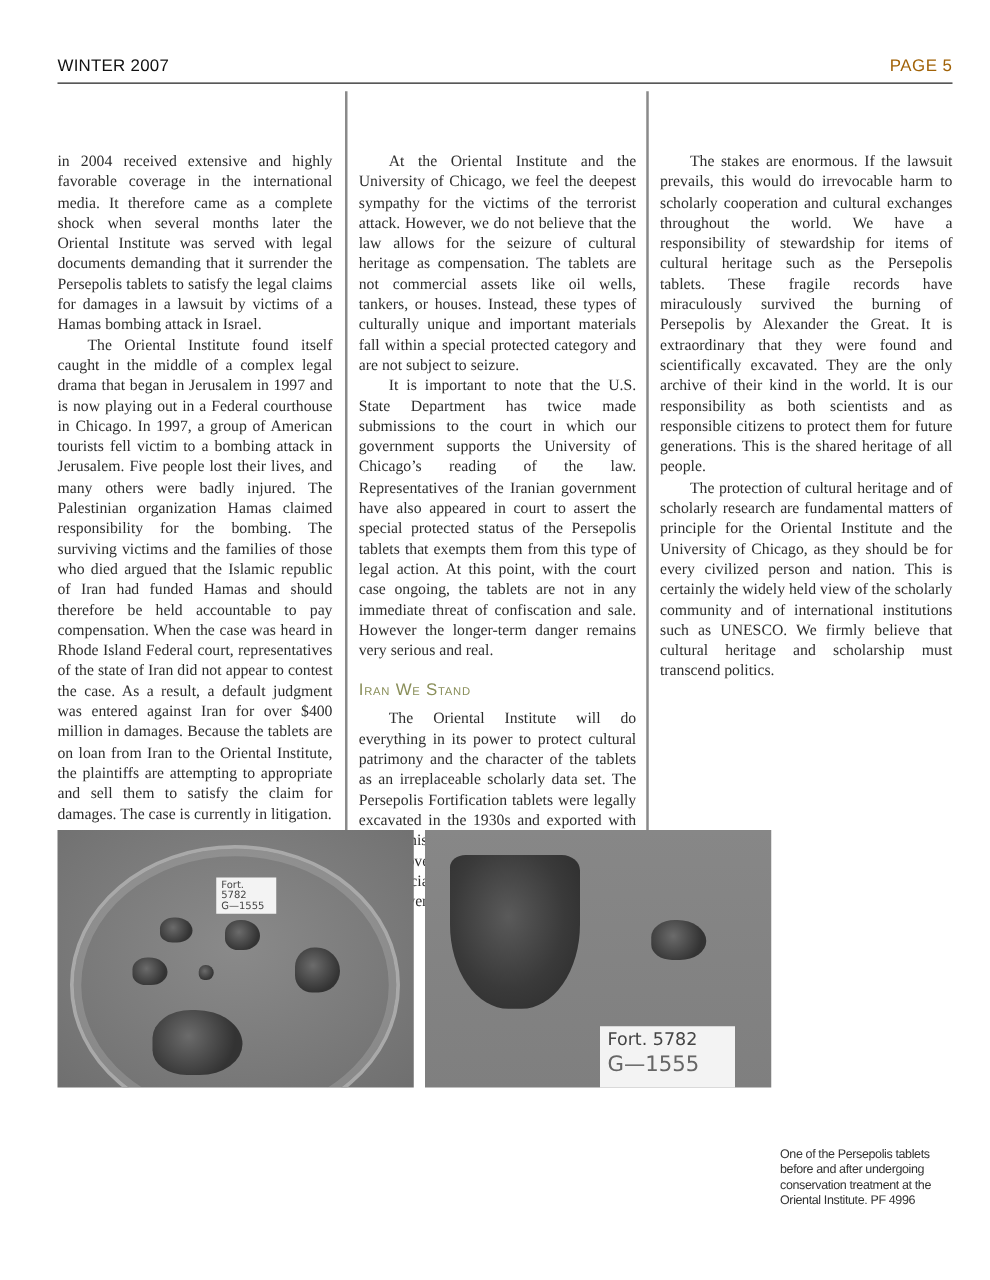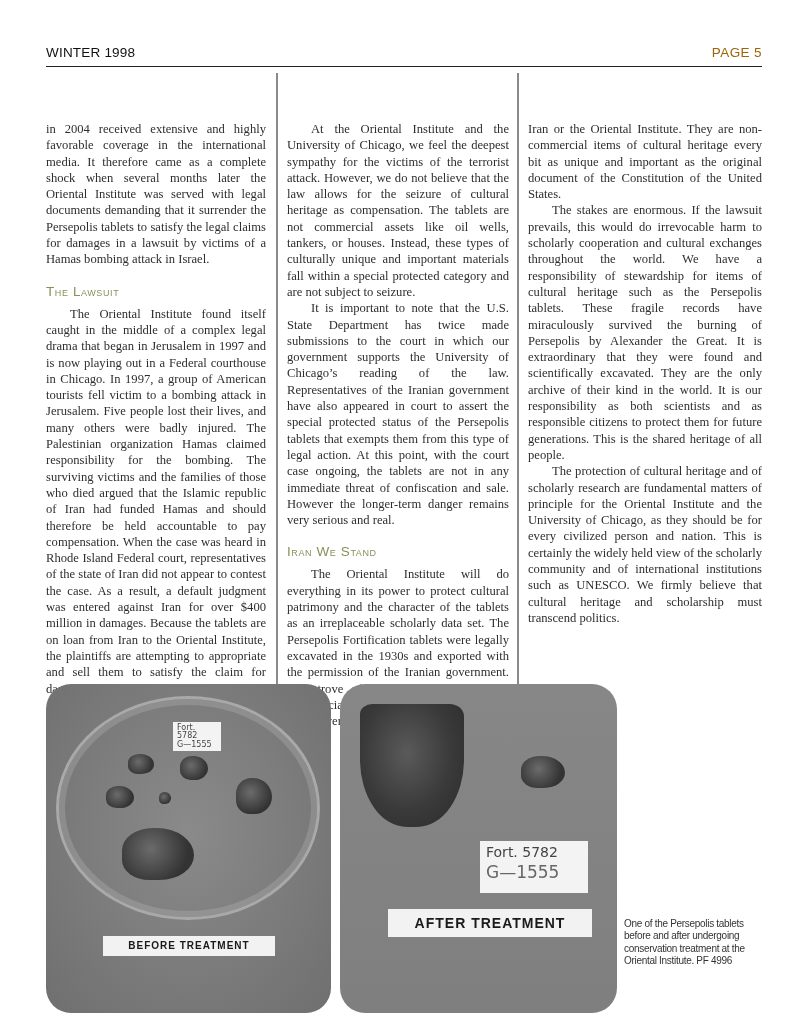--- a/index.html
+++ b/index.html
@@ -16,21 +16,21 @@
   .col p { margin: 0; }
   .col p.indent { text-indent: 24px; }
   .col1 { left: 46px; width: 220px; }
   .col2 { left: 287px; width: 222px; }
   .col3 { left: 528px; width: 234px; }
   .rule { position: absolute; top: 73px; width: 1.5px; height: 627px; background: #8a8a8a; }
   .rule1 { left: 276px; }
   .rule2 { left: 517px; }
   h3.section { margin: 16px 0 6px 0; font-family: "Liberation Sans", sans-serif; font-weight: normal;
                font-variant: small-caps; font-size: 13.5px; color: #8a8f5a; letter-spacing: 0.6px; line-height: 16px; }
-  .photo { position: absolute; top: 684px; height: 329px; background: #7c7c7c; overflow: hidden; border-radius: 25px; }
+  .photo { position: absolute; top: 664px; height: 206px; background: #7c7c7c; overflow: hidden; }
   .photo-before { left: 46px; width: 285px;
      background: radial-gradient(ellipse at 50% 45%, #8a8a8a 0%, #7a7a7a 60%, #6f6f6f 100%); }
   .photo-after { left: 340px; width: 277px;
      background: linear-gradient(180deg, #878787 0%, #7f7f7f 100%); }
   .dish { position: absolute; left: 10px; top: 12px; width: 258px; height: 218px; border-radius: 50%;
           border: 3px solid #a9a9a9; box-shadow: inset 0 0 0 6px rgba(200,200,200,0.25); }
   .frag { position: absolute; background: radial-gradient(circle at 40% 40%, #6b6b6b, #333 70%); border-radius: 45% 55% 50% 40%; }
   .tag { position: absolute; background: #f3f3f3; color: #444; font-family: "DejaVu Sans", sans-serif;
          line-height: 1.05; padding: 2px 4px; }
   .tag span { display: block; }
@@ -39,43 +39,41 @@
   .caption { position: absolute; left: 624px; top: 918px; width: 140px; font-family: "Liberation Sans", sans-serif;
              font-size: 10px; line-height: 12.3px; color: #333; letter-spacing: -0.3px; }
   .tablet { position: absolute; left: 20px; top: 20px; width: 104px; height: 123px;
             background: radial-gradient(ellipse at 45% 40%, #5a5a5a 0%, #3a3a3a 55%, #2a2a2a 100%);
             border-radius: 12% 14% 45% 45% / 8% 10% 55% 55%; }
 </style>
 </head>
 <body>
 
 <div class="header">
-  <span class="left">WINTER 1998</span>
+  <span class="left">WINTER 2007</span>
   <span class="right">PAGE 5</span>
 </div>
 
 <div class="col col1">
   <p>in 2004 received extensive and highly favorable coverage in the international media. It therefore came as a complete shock when several months later the Oriental Institute was served with legal documents demanding that it surrender the Persepolis tablets to satisfy the legal claims for damages in a lawsuit by victims of a Hamas bombing attack in Israel.</p>
-  <h3 class="section">The Lawsuit</h3>
   <p class="indent">The Oriental Institute found itself caught in the middle of a complex legal drama that began in Jerusalem in 1997 and is now playing out in a Federal courthouse in Chicago. In 1997, a group of American tourists fell victim to a bombing attack in Jerusalem. Five people lost their lives, and many others were badly injured. The Palestinian organization Hamas claimed responsibility for the bombing. The surviving victims and the families of those who died argued that the Islamic republic of Iran had funded Hamas and should therefore be held accountable to pay compensation. When the case was heard in Rhode Island Federal court, representatives of the state of Iran did not appear to contest the case. As a result, a default judgment was entered against Iran for over $400 million in damages. Because the tablets are on loan from Iran to the Oriental Institute, the plaintiffs are attempting to appropriate and sell them to satisfy the claim for damages. The case is currently in litigation.</p>
 </div>
 
 <div class="rule rule1"></div>
 
 <div class="col col2">
   <p class="indent">At the Oriental Institute and the University of Chicago, we feel the deepest sympathy for the victims of the terrorist attack. However, we do not believe that the law allows for the seizure of cultural heritage as compensation. The tablets are not commercial assets like oil wells, tankers, or houses. Instead, these types of culturally unique and important materials fall within a special protected category and are not subject to seizure.</p>
   <p class="indent">It is important to note that the U.S. State Department has twice made submissions to the court in which our government supports the University of Chicago’s reading of the law. Representatives of the Iranian government have also appeared in court to assert the special protected status of the Persepolis tablets that exempts them from this type of legal action. At this point, with the court case ongoing, the tablets are not in any immediate threat of confiscation and sale. However the longer-term danger remains very serious and real.</p>
   <h3 class="section">Iran We Stand</h3>
   <p class="indent">The Oriental Institute will do everything in its power to protect cultural patrimony and the character of the tablets as an irreplaceable scholarly data set. The Persepolis Fortification tablets were legally excavated in the 1930s and exported with the permission of the Iranian government. This trove of tablets has never been a commercial item to be bought or sold. They have never been a source of profit to either</p>
 </div>
 
 <div class="rule rule2"></div>
 
 <div class="col col3">
-  <p>Iran or the Oriental Institute. They are non-commercial items of cultural heritage every bit as unique and important as the original document of the Constitution of the United States.</p>
   <p class="indent">The stakes are enormous. If the lawsuit prevails, this would do irrevocable harm to scholarly cooperation and cultural exchanges throughout the world. We have a responsibility of stewardship for items of cultural heritage such as the Persepolis tablets. These fragile records have miraculously survived the burning of Persepolis by Alexander the Great. It is extraordinary that they were found and scientifically excavated. They are the only archive of their kind in the world. It is our responsibility as both scientists and as responsible citizens to protect them for future generations. This is the shared heritage of all people.</p>
   <p class="indent">The protection of cultural heritage and of scholarly research are fundamental matters of principle for the Oriental Institute and the University of Chicago, as they should be for every civilized person and nation. This is certainly the widely held view of the scholarly community and of international institutions such as UNESCO. We firmly believe that cultural heritage and scholarship must transcend politics.</p>
 </div>
 
 <div class="photo photo-before">
   <div class="dish"></div>
   <div class="tag" style="left:127px; top:38px; width:40px; font-size:8px;">
     <span>Fort. 5782</span>
     <span>G—1555</span>
   </div>

